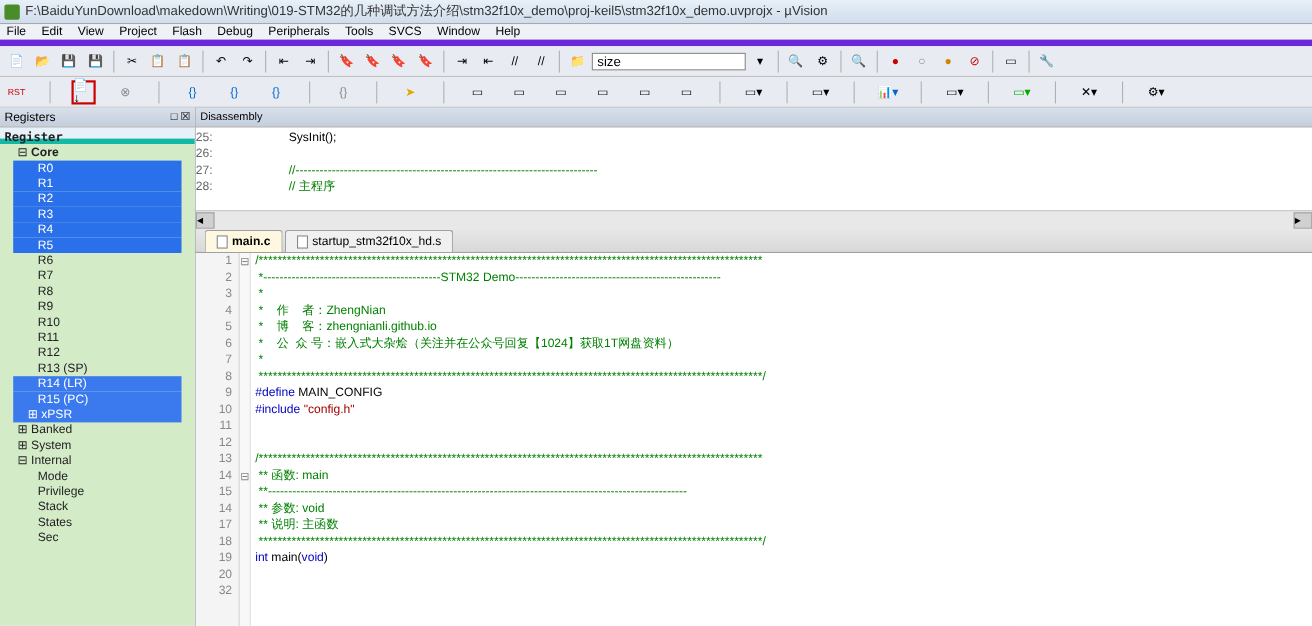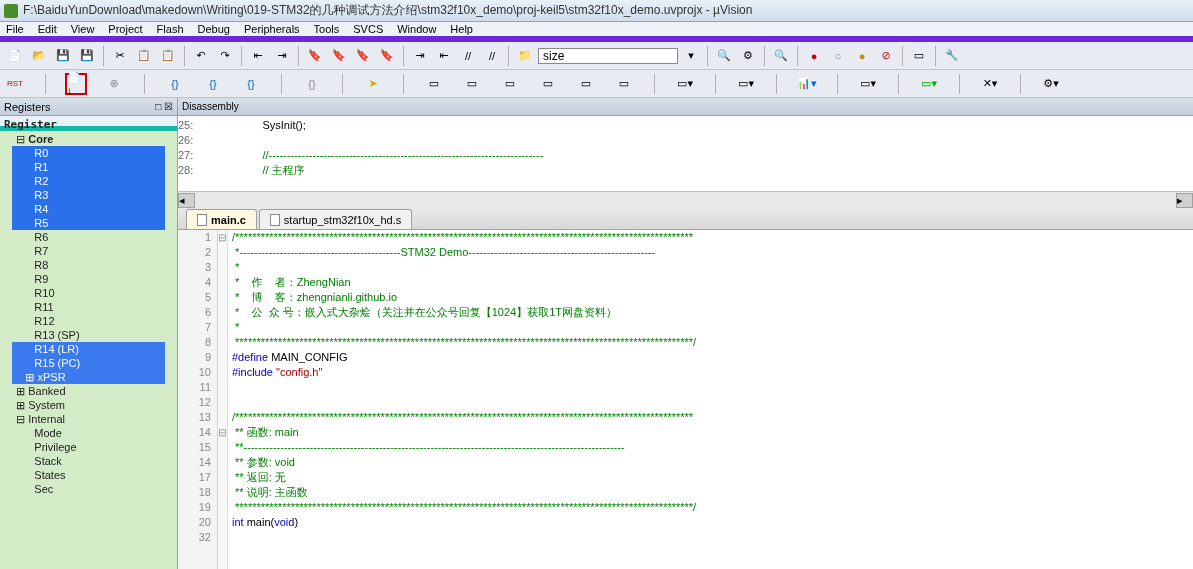--- a/index.html
+++ b/index.html
@@ -268,20 +268,19 @@
           <div class="line c-green"> *</div>
           <div class="line c-green"> ***********************************************************************************************************/</div>
           <div class="line"><span class="c-blue">#define</span> MAIN_CONFIG</div>
           <div class="line"><span class="c-blue">#include</span> <span class="c-red">"config.h"</span></div>
           <div class="line "></div>
           <div class="line "></div>
           <div class="line c-green">/***********************************************************************************************************</div>
           <div class="line c-green"> ** 函数: main</div>
           <div class="line c-green"> **-------------------------------------------------------------------------------------------------------- </div>
           <div class="line c-green"> ** 参数: void</div>
-          <div class="line c-green"> ** 返回: 无</div>
           <div class="line c-green"> ** 说明: 主函数</div>
           <div class="line c-green"> ***********************************************************************************************************/</div>
           <div class="line"><span class="c-blue">int</span> main(<span class="c-blue">void</span>)</div>
         </div>
     </div>
   </div>
 </div>
 
 </body></html>

